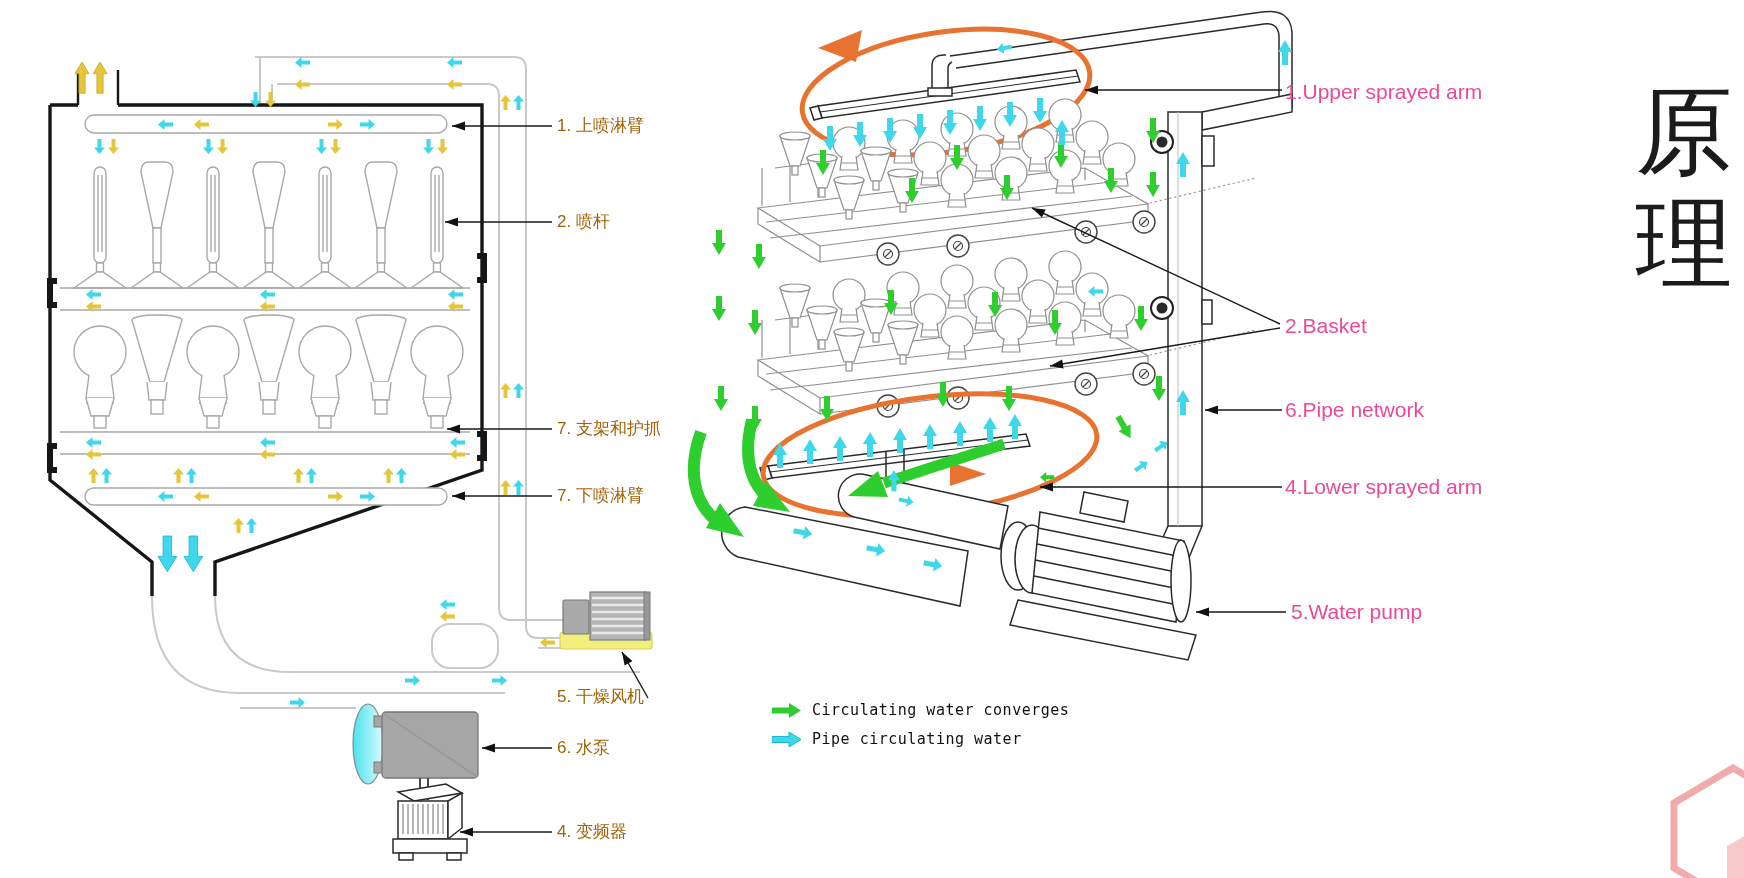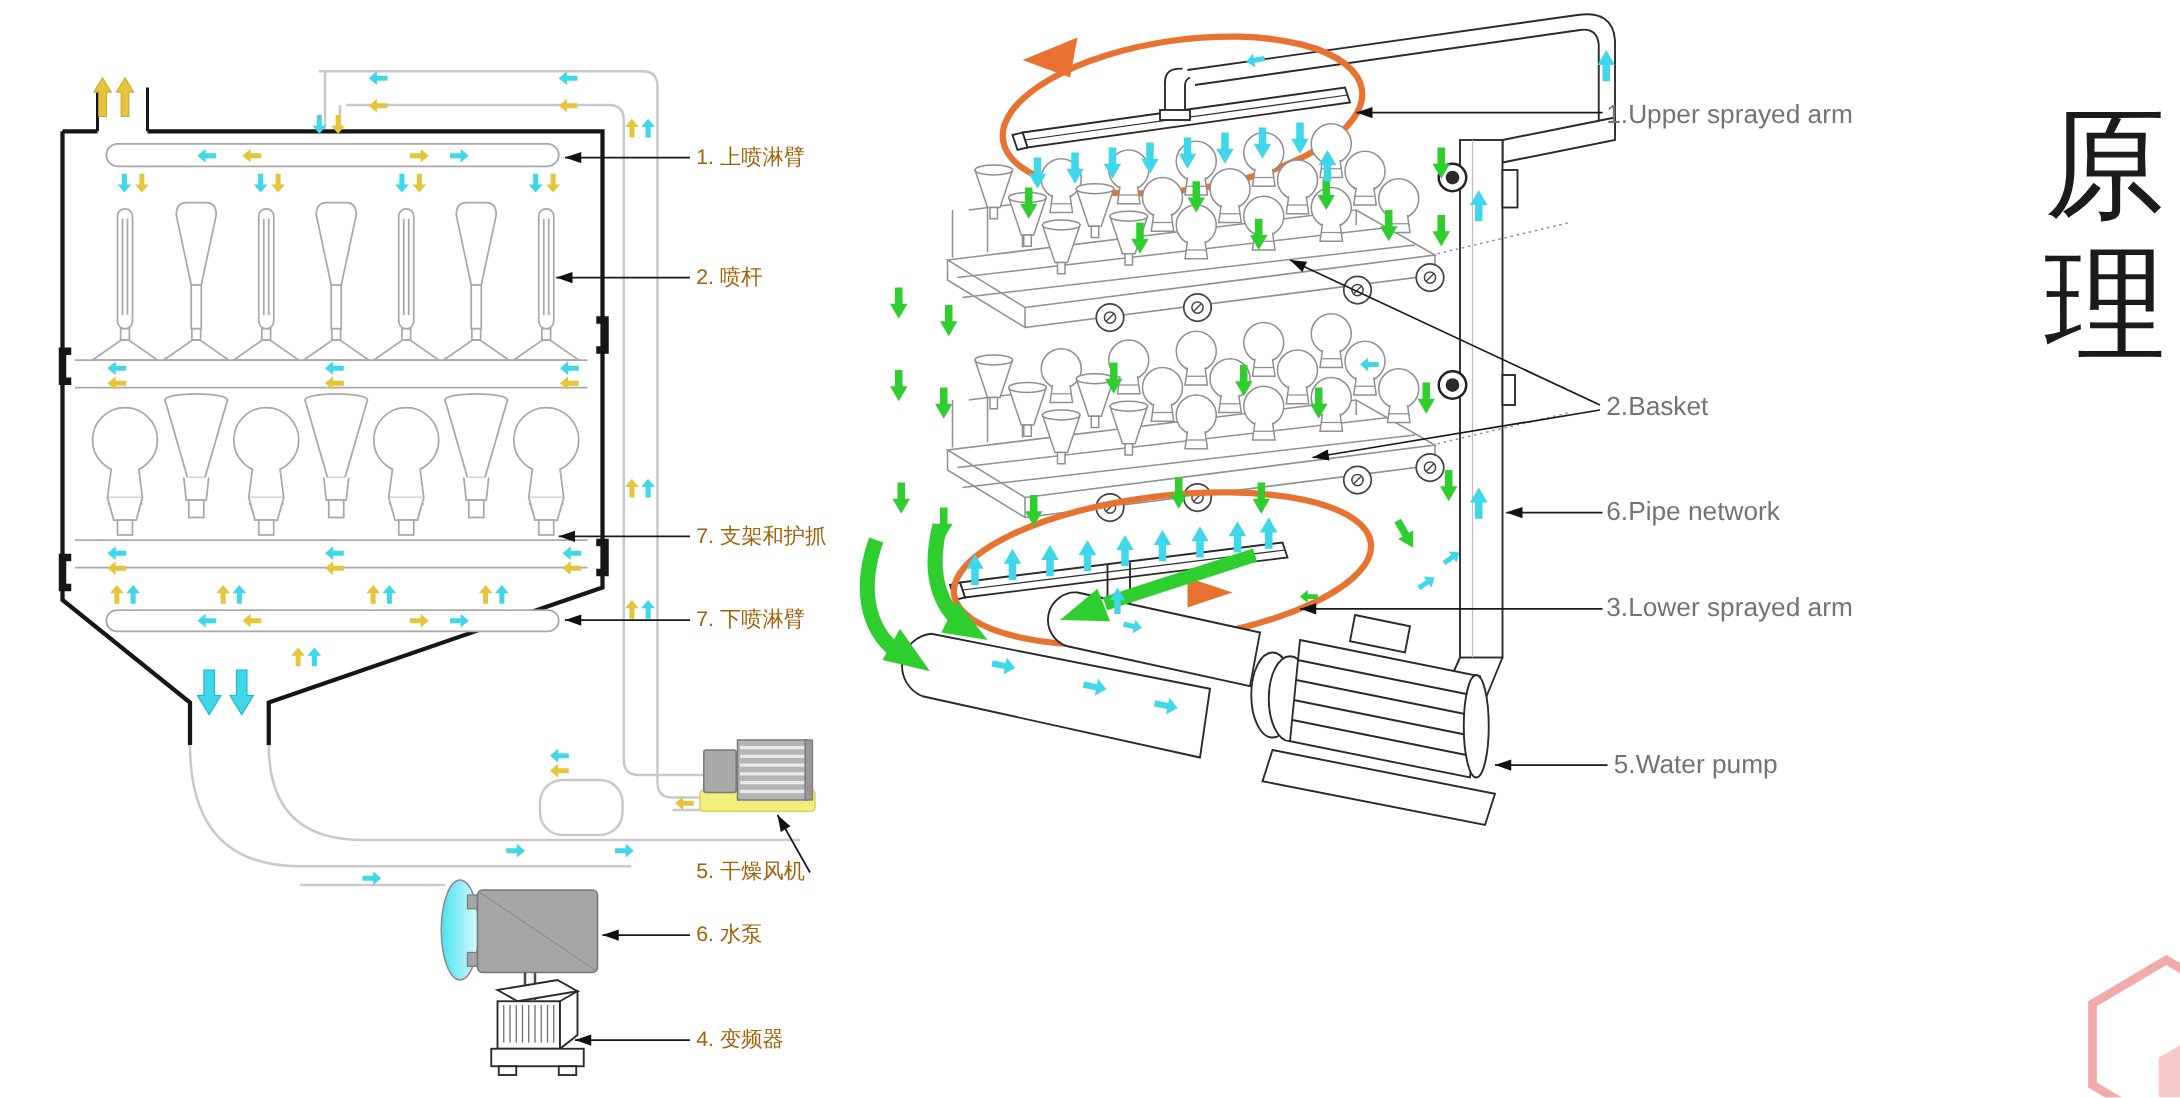--- a/index.html
+++ b/index.html
@@ -1,21 +1,21 @@
 <!DOCTYPE html>
 <html><head>
 <meta charset="utf-8">
 <style>
   html,body{margin:0;padding:0;background:#fff;}
   #stage{position:relative;width:1744px;height:878px;background:#fff;overflow:hidden;
          font-family:"Liberation Sans",sans-serif;}
   #gfx{position:absolute;left:0;top:0;}
   .lbl{position:absolute;white-space:nowrap;color:#a16207;}
   .zh{font:17px/20px "Liberation Sans",sans-serif;}
-  .en{font:21px/24px "Liberation Sans",sans-serif;color:#737373;text-align:right;}
+  .en{font:21px/24px "Liberation Sans",sans-serif;color:#ec4899;text-align:right;}
   .legend{position:absolute;left:772px;top:700px;display:flex;flex-direction:column;gap:9px;}
   .lrow{display:flex;align-items:center;gap:10px;height:20px;}
   .lrow span{font:15px/18px "DejaVu Sans Mono",monospace;letter-spacing:.5px;color:#111;}
   .vtitle{position:absolute;left:1624px;top:76px;width:120px;text-align:center;
           font-family:"Liberation Sans",sans-serif;font-weight:500;color:#1b1b1b;
           font-size:97px;line-height:112px;}
   
   .ln{fill:none;stroke:#a9a9a9;stroke-width:1.4;}
   .lw{fill:#fff;stroke:#a9a9a9;stroke-width:1.4;}
   .pp{fill:none;stroke:#c9c9c9;stroke-width:2;}
@@ -487,22 +487,36 @@
 <div class="lbl zh" style="left:557px;top:212px">2. 喷杆</div>
 <div class="lbl zh" style="left:557px;top:419px">7. 支架和护抓</div>
 <div class="lbl zh" style="left:557px;top:486px">7. 下喷淋臂</div>
 <div class="lbl zh" style="left:557px;top:687px">5. 干燥风机</div>
 <div class="lbl zh" style="left:557px;top:738px">6. 水泵</div>
 <div class="lbl zh" style="left:557px;top:822px">4. 变频器</div>
 
 <div class="lbl en" style="left:1285px;top:80px">1.Upper sprayed arm</div>
 <div class="lbl en" style="left:1285px;top:314px">2.Basket</div>
 <div class="lbl en" style="left:1285px;top:398px">6.Pipe network</div>
-<div class="lbl en" style="left:1285px;top:475px">3.Lower sprayed arm</div>
+<div class="lbl en" style="left:1285px;top:475px">4.Lower sprayed arm</div>
 <div class="lbl en" style="left:1291px;top:600px">5.Water pump</div>
 
+<div class="legend">
+  <div class="lrow">
+    <svg width="30" height="15" viewBox="0 0 30 15">
+      <polygon points="0,4.5 17,4.5 17,0 29,7.5 17,15 17,10.5 0,10.5" fill="#2FCE2F"></polygon>
+    </svg>
+    <span>Circulating water converges</span>
+  </div>
+  <div class="lrow">
+    <svg width="30" height="15" viewBox="0 0 30 15">
+      <polygon points="0,4.5 17,4.5 17,0 29,7.5 17,15 17,10.5 0,10.5" fill="#3ED8EA" stroke="#19b6cc" stroke-width="1"></polygon>
+    </svg>
+    <span>Pipe circulating water</span>
+  </div>
+</div>
 
 <div class="vtitle">
   <div>原</div>
   <div>理</div>
 </div>
 
 </div>
 
 </body></html>

